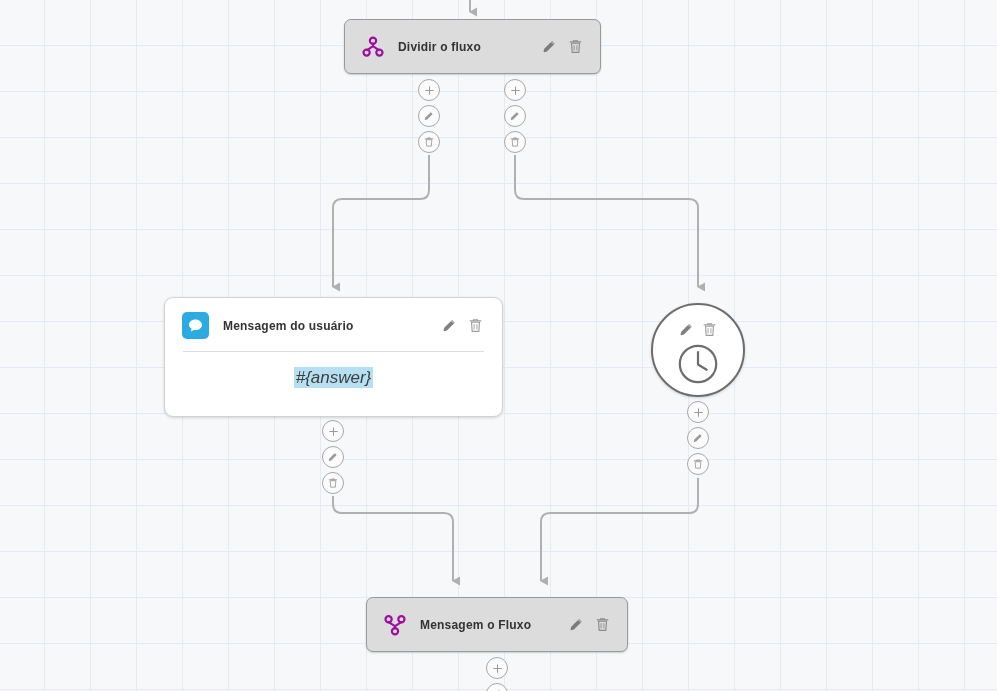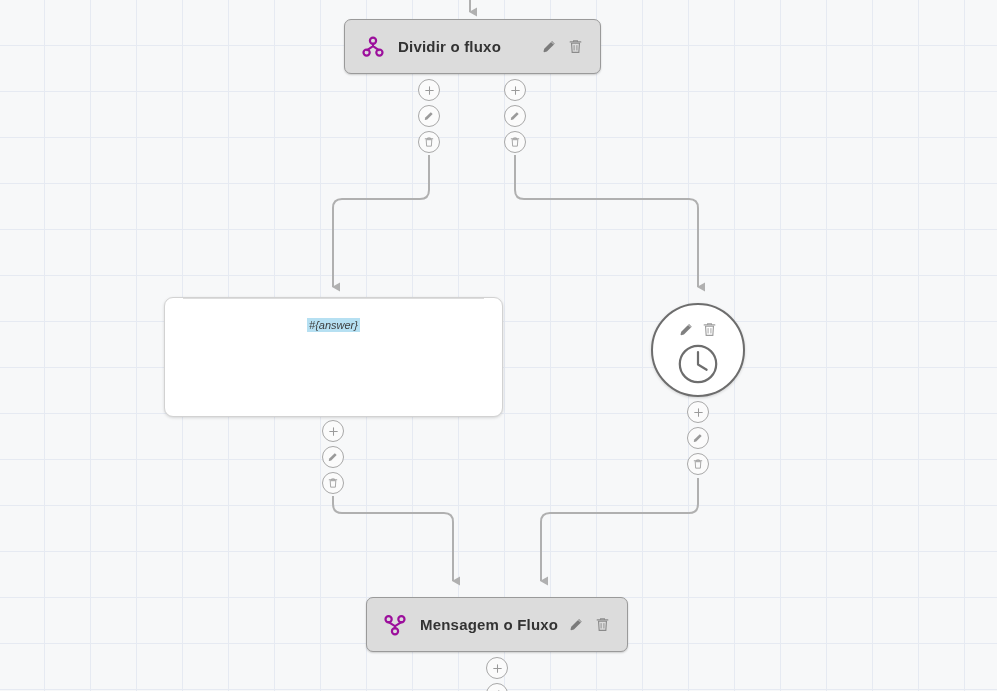--- a/index.html
+++ b/index.html
@@ -54,21 +54,21 @@
     background: #ffffff;
     border: 1px solid #d2d2d2;
     border-radius: 9px;
     box-shadow: 0 1px 3px rgba(0,0,0,.14);
     flex-direction: column;
     align-items: stretch;
     padding: 0;
   }
 
   .node-title {
-    font-size: 15px;
+    font-size: 12px;
     font-weight: bold;
     color: #333333;
     letter-spacing: .2px;
     white-space: nowrap;
   }
 
   .node-row {
     display: flex;
     align-items: center;
     width: 100%;
@@ -118,21 +118,21 @@
     height: 1px;
     background: #dddddd;
     margin: 0 18px;
   }
   .msg-body {
     padding: 16px 18px 18px;
     text-align: center;
   }
   .msg-var {
     font-style: italic;
-    font-size: 11px;
+    font-size: 17px;
     color: #3d3d3d;
     background: #b6e0f2;
     padding: 1px 2px;
     white-space: nowrap;
   }
 
   
   .node-circle {
     position: absolute;
     border-radius: 50%;
@@ -266,20 +266,45 @@
     <div class="conn-btn">
       <svg viewBox="0 0 24 24" width="12" height="12">
         <path d="M4.5 5.6 H19.5" stroke="#9a9a9a" stroke-width="1.9" stroke-linecap="round"></path>
         <path d="M9.3 5.6 V3.8 H14.7 V5.6" fill="none" stroke="#9a9a9a" stroke-width="1.7"></path>
         <path d="M6.4 7.4 H17.6 L16.7 20.3 H7.3 Z" fill="none" stroke="#9a9a9a" stroke-width="1.7"></path>
       </svg>
     </div>
   </div>
 
   <div class="node node-white" style="left:164px; top:297px; width:339px; height:120px;">
+    <div class="node-row msg-header">
+      <span class="chat-icon-box">
+        <svg viewBox="0 0 24 24">
+          <path d="M12 3.4 C6.9 3.4 2.8 6.6 2.8 10.6 C2.8 13 4.3 15.2 6.6 16.5
+                   L5.4 20.6 L9.8 18.2 C10.5 18.3 11.2 18.4 12 18.4
+                   C17.1 18.4 21.2 15.2 21.2 11.2 C21.2 7.2 17.1 3.4 12 3.4 Z" fill="#ffffff"></path>
+        </svg>
+      </span>
+      <span class="node-title">Mensagem do usuário</span>
+      <span class="spacer"></span>
+      <span class="act">
+        <svg viewBox="0 0 24 24">
+          <path d="M3.5 19.2 L4.6 15.2 L15.6 4.3 L19.4 8.1 L8.4 19 L4.4 20.1 Z" fill="#6b6b6b"></path>
+          <path d="M14.6 5.4 L18.3 9.1" stroke="#ffffff" stroke-width="1" fill="none"></path>
+        </svg>
+      </span>
+      <span class="act">
+        <svg viewBox="0 0 24 24">
+          <path d="M4.5 5.6 H19.5" stroke="#8d8d8d" stroke-width="1.7" stroke-linecap="round"></path>
+          <path d="M9.3 5.6 V3.8 H14.7 V5.6" fill="none" stroke="#8d8d8d" stroke-width="1.6"></path>
+          <path d="M6.4 7.4 H17.6 L16.7 20.3 H7.3 Z" fill="none" stroke="#8d8d8d" stroke-width="1.6"></path>
+          <path d="M10 10.1 V17.6 M14 10.1 V17.6" stroke="#8d8d8d" stroke-width="1.3"></path>
+        </svg>
+      </span>
+    </div>
     <div class="msg-divider"></div>
     <div class="msg-body">
       <span class="msg-var">#{answer}</span>
     </div>
   </div>
 
   <div class="conn-stack" style="left:322px; top:420px;">
     <div class="conn-btn">
       <svg viewBox="0 0 20 20" width="13" height="13">
         <path d="M10 4.2 V15.8 M4.2 10 H15.8" stroke="#9a9a9a" stroke-width="1.6" stroke-linecap="round"></path>

